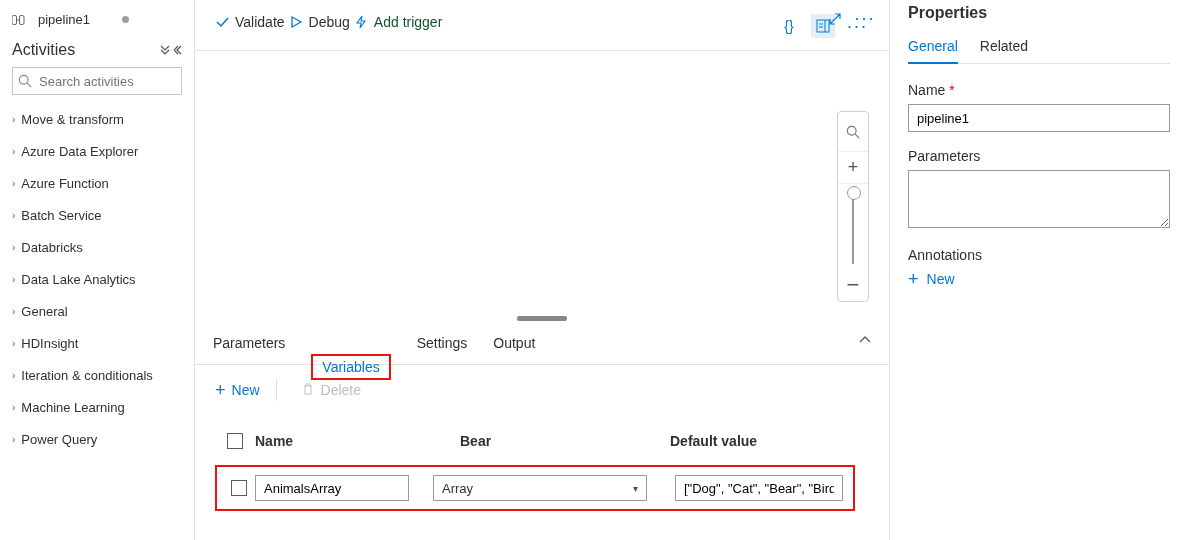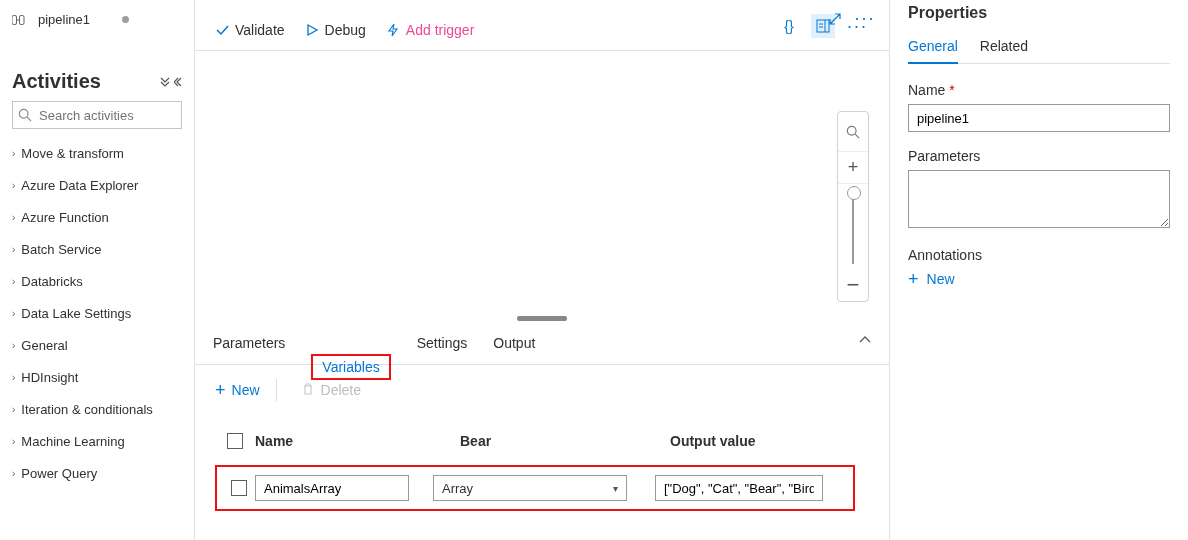--- a/index.html
+++ b/index.html
@@ -6,35 +6,35 @@
 html, body { width: 1188px; height: 540px; background: #fff; font-size: 13px; color: #323130; overflow: hidden; }
 .root { display: flex; height: 100%; }
 
 
 .sidebar { width: 195px; border-right: 1px solid #e1e1e1; display: flex; flex-direction: column; padding: 8px 12px; }
 .tabtitle { display: flex; align-items: center; gap: 8px; padding: 4px 0 10px; }
 .pipe-icon { width: 18px; height: 14px; }
 .tabtitle span { font-size: 13px; }
 .unsaved-dot { width: 7px; height: 7px; background: #9e9e9e; border-radius: 50%; margin-left: 24px; }
 .activities-header { display: flex; align-items: center; justify-content: space-between; margin-top: 4px; margin-bottom: 8px; }
-.activities-header span { font-size: 20px; font-weight: 700; margin-top: 29px; }
+.activities-header span { font-size: 16px; font-weight: 400; }
 .collapse-icons { display: flex; gap: 4px; color: #666; font-size: 12px; }
 .search-wrap { margin-bottom: 8px; }
 .search-input { width: 100%; height: 28px; border: 1px solid #c8c6c4; padding: 0 8px 0 26px; font-size: 13px; background: #fff; }
 .search-wrap { position: relative; }
 .search-wrap svg { position: absolute; left: 6px; top: 7px; }
 .act-list { display: flex; flex-direction: column; }
 .act-item { display: flex; align-items: center; gap: 6px; height: 32px; cursor: pointer; font-size: 13px; color: #323130; }
 .act-item .chev { color: #605e5c; font-size: 10px; }
 
 
 .main { flex: 1; display: flex; flex-direction: column; border-right: 1px solid #e1e1e1; position: relative; }
 .top-icons-right { position: absolute; top: 0; right: 0; display: flex; align-items: center; gap: 12px; padding: 8px 14px; }
 .top-icons-right .ic { color: #0078d4; cursor: pointer; }
-.toolbar { display: flex; align-items: flex-end; gap: 20px; padding: 14px 20px 12px; border-bottom: 1px solid #e1e1e1; }
+.toolbar { display: flex; align-items: flex-start; gap: 4px; padding: 14px 20px 12px; border-bottom: 1px solid #e1e1e1; }
 .tb-btn { display: flex; align-items: center; gap: 6px; color: #0078d4; font-size: 14px; cursor: pointer; }
 .toolbar .right-icons { margin-left: auto; display: flex; align-items: center; gap: 10px; }
 .right-icons .ribox { width: 24px; height: 24px; display:flex; align-items:center; justify-content:center; cursor:pointer; }
 .right-icons .ribox.active { background:#e1eefb; }
 
 .canvas { flex: 0 0 270px; position: relative; }
 .canvas-controls { position: absolute; top: 60px; right: 20px; width: 32px; border: 1px solid #d1d1d1; border-radius: 4px; background:#fff; display:flex; flex-direction:column; align-items:center; }
 .canvas-controls .ccell { width:100%; height:40px; display:flex; align-items:center; justify-content:center; color:#555; border-bottom:1px solid #eee; }
 .canvas-controls .cslider { height:75px; width:2px; background:#999; margin:5px 0; position:relative; }
 .canvas-controls .cslider::after { content:""; position:absolute; top:-3px; left:-5px; width:12px; height:12px; border-radius:50%; background:#fff; border:1px solid #999; }
@@ -56,21 +56,21 @@
 .vars-table-head .cbcell { width:40px; display:flex; justify-content:center; }
 .cb { width:16px; height:16px; border:1px solid #605e5c; }
 .col-name { width:205px; }
 .col-type { width:210px; }
 .col-default { width:180px; }
 
 .vars-row-wrap { border:2px solid #e11; padding:8px 6px; margin-top:10px; display:flex; align-items:center; width:640px; }
 .vars-row-wrap .cbcell { width:32px; display:flex; justify-content:center; }
 .vinput { height:26px; border:1px solid #999; padding:0 8px; font-size:13px; background:#fff; }
 .vname { width:154px; margin-right:24px; }
-.vtype { width:194px; margin-right:28px; position:relative; display:flex; align-items:center; justify-content:space-between; }
+.vtype { width:214px; margin-right:28px; position:relative; display:flex; align-items:center; justify-content:space-between; }
 .vtype .dd { position:absolute; right:8px; color:#555; font-size:10px; }
 .vdef { width:168px; }
 
 
 .props { width: 298px; padding:4px 18px; }
 .props h2 { font-size:16px; font-weight:600; margin-bottom:16px; }
 .ptabs { display:flex; gap:22px; border-bottom:1px solid #e1e1e1; margin-bottom:18px; }
 .ptabs .ptab { font-size:14px; padding-bottom:8px; cursor:pointer; }
 .ptabs .ptab.active { color:#0078d4; border-bottom:2px solid #0078d4; margin-bottom:-1px; }
 .pfield { margin-bottom:16px; }
@@ -131,21 +131,21 @@
       <div class="act-item">
           <span class="chev">›</span>
           <span>Batch Service</span>
         </div>
       <div class="act-item">
           <span class="chev">›</span>
           <span>Databricks</span>
         </div>
       <div class="act-item">
           <span class="chev">›</span>
-          <span>Data Lake Settings</span>
+          <span>Data Lake Analytics</span>
         </div>
       <div class="act-item">
           <span class="chev">›</span>
           <span>General</span>
         </div>
       <div class="act-item">
           <span class="chev">›</span>
           <span>HDInsight</span>
         </div>
       <div class="act-item">
@@ -182,21 +182,21 @@
       <div class="tb-btn">
         <svg width="14" height="14" viewBox="0 0 14 14">
             <path d="M3 2 L12 7 L3 12 Z" stroke="#0078d4" fill="none" stroke-width="1.3"></path>
           </svg>
         <span style="color:#323130">Debug</span>
       </div>
       <div class="tb-btn">
         <svg width="14" height="14" viewBox="0 0 14 14">
             <path d="M8 1 L3 8 H7 L6 13 L11 6 H7 Z" stroke="#0078d4" fill="none" stroke-width="1.1"></path>
           </svg>
-        <span style="color:#ec4899">Add trigger</span>
+        <span style="color:#14532d">Add trigger</span>
       </div>
       <div class="right-icons">
         <div class="ribox">
             <span style="color:#0078d4;font-size:14px;">{}</span>
           </div>
         <div class="ribox active">
           <svg width="16" height="16" viewBox="0 0 16 16">
               <rect x="2" y="2" width="12" height="12" stroke="#0078d4" fill="none"></rect>
               <line x1="10" y1="2" x2="10" y2="14" stroke="#0078d4"></line>
               <line x1="4" y1="6" x2="8" y2="6" stroke="#0078d4"></line>
@@ -250,21 +250,21 @@
           <span>Delete</span>
         </div>
       </div>
 
       <div class="vars-table-head">
         <div class="cbcell">
             <div class="cb"></div>
           </div>
         <div class="col-name">Name</div>
         <div class="col-type">Bear</div>
-        <div class="col-default">Output value</div>
+        <div class="col-default">Default value</div>
       </div>
 
       <div class="vars-row-wrap">
         <div class="cbcell">
             <div class="cb"></div>
           </div>
         <input class="vinput vname" type="text" value="AnimalsArray" style="">
         <div class="vinput vtype">
           <span>Array</span>
           <span class="dd">▾</span>

